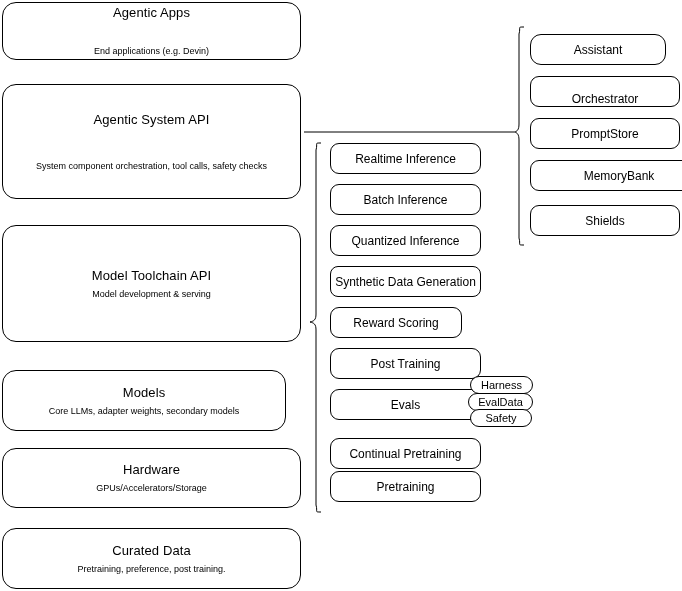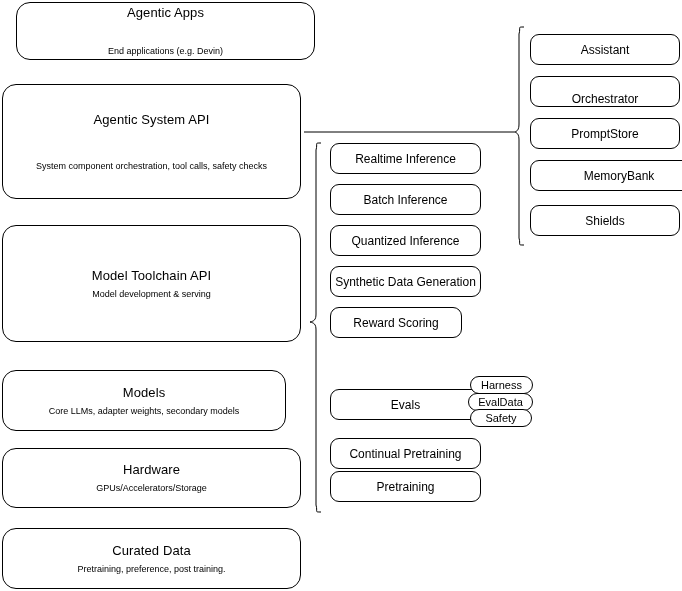--- a/index.html
+++ b/index.html
@@ -105,21 +105,21 @@
 
     <path d="M 321 143
              C 314 143, 318 143, 316 150
              L 316 314
              C 316 320, 314 321, 310 322
              C 314 323, 316 324, 316 330
              L 316 505
              C 318 512, 314 512, 321 512"></path>
   </svg>
 
-  <div class="box layer-card" style="left:16px; top:2px; width:299px; height:58px;gap:20px;">
+  <div class="box layer-card" style="left:2px; top:2px; width:299px; height:58px;gap:20px;">
     <div class="layer-title">Agentic Apps</div>
     <div class="layer-sub">End applications (e.g. Devin)</div>
   </div>
 
   <div class="box layer-card" style="left:2px; top:84px; width:299px; height:115px;gap:28px;">
     <div class="layer-title">Agentic System API</div>
     <div class="layer-sub">System component orchestration, tool calls, safety checks</div>
   </div>
 
   <div class="box layer-card" style="left:2px; top:225px; width:299px; height:117px;">
@@ -144,47 +144,50 @@
 
   <div class="box chip" style="left:330px; top:143px; width:151px;">
     <span>Realtime Inference</span>
   </div>
   <div class="box chip" style="left:330px; top:184px; width:151px;">
     <span>Batch Inference</span>
   </div>
   <div class="box chip" style="left:330px; top:225px; width:151px;">
     <span>Quantized Inference</span>
   </div>
-  <div class="box chip" style="left:330px; top:266px; width:151px;">
+  <div class="box chip" style="left:330px; top:266px; width:151px;border-radius:8px;">
     <span>Synthetic Data Generation</span>
   </div>
   <div class="box chip" style="left:330px; top:307px; width:132px;">
     <span>Reward Scoring</span>
   </div>
+  <div class="box chip" style="left:330px; top:348px; width:151px;">
+    <span>Post Training</span>
+  </div>
   <div class="box chip" style="left:330px; top:389px; width:151px;">
     <span>Evals</span>
   </div>
   <div class="box chip" style="left:330px; top:438px; width:151px;">
     <span>Continual Pretraining</span>
   </div>
   <div class="box chip" style="left:330px; top:471px; width:151px;">
     <span>Pretraining</span>
   </div>
 
   <div class="box pill" style="left:470px; top:376px; width:63px;">
     <span>Harness</span>
   </div>
   <div class="box pill" style="left:468px; top:393px; width:65px;">
     <span>EvalData</span>
   </div>
   <div class="box pill" style="left:470px; top:409px; width:62px;">
     <span>Safety</span>
   </div>
 
-  <div class="box chip" style="left:530px; top:34px; width:150px;">
+  <div class="box chip" style="left:530px; top:34px; width:136px;border-radius:11px;">
     <span>Assistant</span>
   </div>
   <div class="box chip" style="left:530px; top:76px; width:150px;justify-content:flex-end;">
     <span>Orchestrator</span>
   </div>
   <div class="box chip" style="left:530px; top:118px; width:150px;">
     <span>PromptStore</span>
   </div>
   <div class="box chip" style="left:530px; top:160px; width:178px;">
     <span>MemoryBank</span>

